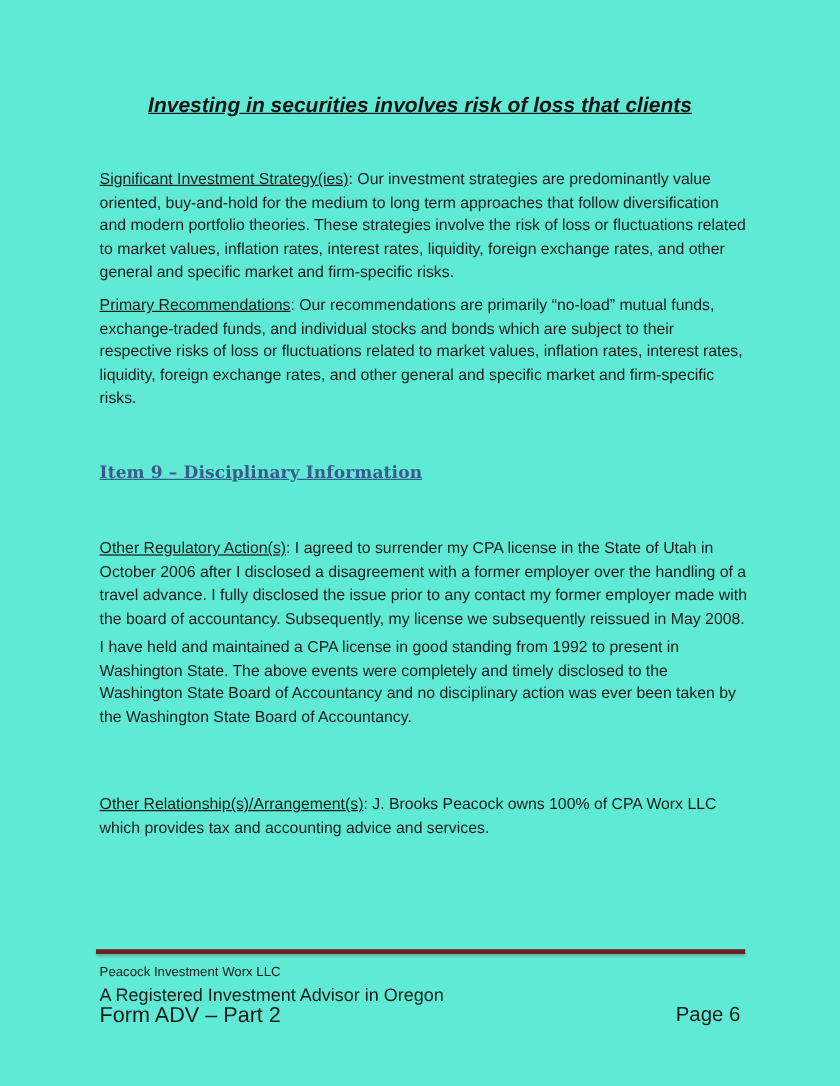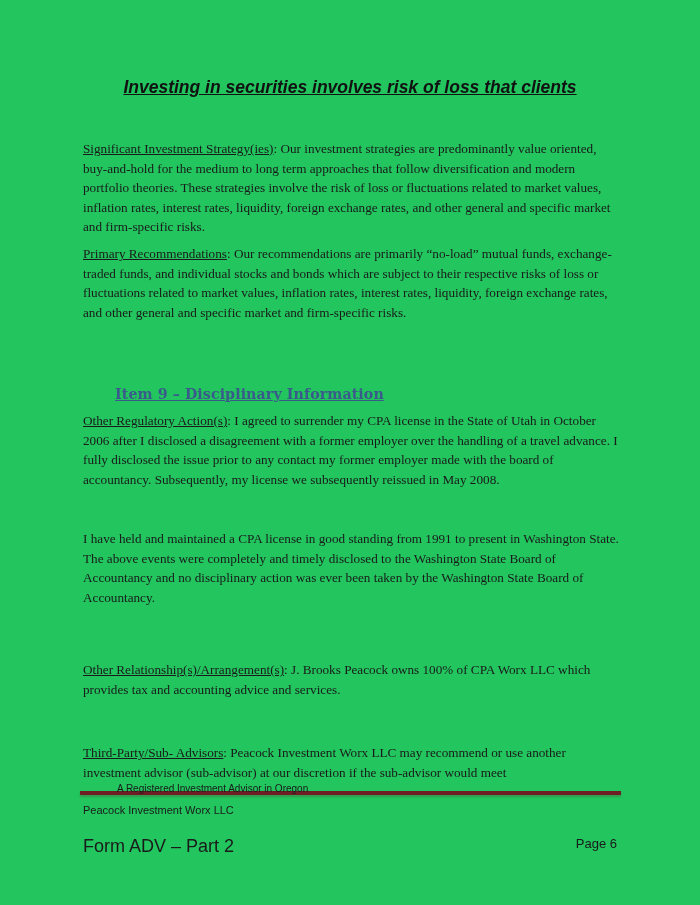--- a/index.html
+++ b/index.html
@@ -1,31 +1,31 @@
 <!DOCTYPE html>
 <html><head>
 <meta charset="utf-8">
 <style>
   html, body { margin:0; padding:0; background:#ffffff; }
   body { width:700px; height:905px; position:relative; overflow:hidden; }
-  .page { position:absolute; left:0; top:0; width:700px; height:905px; background:#22c55e; }
+  .page { position:absolute; left:0; top:0; width:700px; height:905px; background:#5eead4; }
   .title {
     position:absolute; left:0; width:700px; text-align:center;
     font-family:"Liberation Sans", sans-serif; font-weight:bold; font-style:italic;
     font-size:17.5px; color:#111; text-decoration:underline; line-height:22px;
   }
   .para {
     position:absolute; left:83px; width:540px;
-    font-family:Liberation Serif, serif; font-size:13.2px; line-height:19.6px; color:#1a1a1a;
+    font-family:Liberation Sans, sans-serif; font-size:13.2px; line-height:19.6px; color:#1a1a1a;
   }
   .para .lead { text-decoration:underline; }
   .heading {
     position:absolute; left:83px;
     font-family:"DejaVu Serif", serif; font-weight:bold; font-size:14.2px; color:#3a5a8c;
-    text-decoration:underline; letter-spacing:0.1px;margin-left:32px;
+    text-decoration:underline; letter-spacing:0.1px;
   }
   .footer-rule {
     position:absolute; left:80px; top:791px; width:541px; height:4px;
     background:#6e1f26; box-shadow:0 2px 2px rgba(110,31,38,0.25);
   }
   .footer {
     position:absolute; left:83px; font-family:"Liberation Sans", sans-serif; color:#1a1a1a;
   }
 </style>
 </head>
@@ -38,37 +38,34 @@
   <div class="para" style="top:139px;">
     <span class="lead">Significant Investment Strategy(ies)</span><span>: Our investment strategies are predominantly value oriented, buy-and-hold for the medium to long term approaches that follow diversification and modern portfolio theories.  These strategies involve the risk of loss or fluctuations related to market values, inflation rates, interest rates, liquidity, foreign exchange rates, and other general and specific market and firm-specific risks.</span>
   </div>
 
   <div class="para" style="top:244px;">
     <span class="lead">Primary Recommendations</span><span>: Our recommendations are primarily “no-load” mutual funds, exchange-traded funds, and individual stocks and bonds which are subject to their respective risks of loss or fluctuations related to market values, inflation rates, interest rates, liquidity, foreign exchange rates, and other general and specific market and firm-specific risks.</span>
   </div>
 
   <div class="heading" style="top:386px;">Item 9 – Disciplinary Information</div>
 
-  <div class="para" style="top:411px;">
+  <div class="para" style="top:447px;">
     <span class="lead">Other Regulatory Action(s)</span><span>: I agreed to surrender my CPA license in the State of Utah in October 2006 after I disclosed a disagreement with a former employer over the handling of a travel advance.  I fully disclosed the issue prior to any contact my former employer made with the board of accountancy.  Subsequently, my license we subsequently reissued in May 2008.</span>
   </div>
 
   <div class="para" style="top:529px;">
-    <span>I have held and maintained a CPA license in good standing from 1991 to present in Washington State.  The above events were completely and timely disclosed to the Washington State Board of Accountancy and no disciplinary action was ever been taken by the Washington State Board of Accountancy.</span>
+    <span>I have held and maintained a CPA license in good standing from 1992 to present in Washington State.  The above events were completely and timely disclosed to the Washington State Board of Accountancy and no disciplinary action was ever been taken by the Washington State Board of Accountancy.</span>
   </div>
 
 
   <div class="para" style="top:660px;">
     <span class="lead">Other Relationship(s)/Arrangement(s)</span><span>: J. Brooks Peacock owns 100% of CPA Worx LLC which provides tax and accounting advice and services.</span>
   </div>
 
-  <div class="para" style="top:743px;">
-    <span class="lead">Third-Party/Sub- Advisors</span><span>: Peacock Investment Worx LLC may recommend or use another investment advisor (sub-advisor) at our discretion if the sub-advisor would meet</span>
-  </div>
 
   <div class="footer-rule"></div>
 
   <div class="footer" style="top:804px; font-size:11px;">Peacock Investment Worx LLC</div>
-  <div class="footer" style="top:783px; font-size:10px;margin-left:34px;">A Registered Investment Advisor in Oregon</div>
+  <div class="footer" style="top:821px; font-size:15px;">A Registered Investment Advisor in Oregon</div>
   <div class="footer" style="top:836px; font-size:18px;">Form ADV – Part 2</div>
-  <div class="footer" style="top:836px; left:auto; right:83px; font-size:13px;">Page 6</div>
+  <div class="footer" style="top:836px; left:auto; right:83px; font-size:17px;">Page 6</div>
 
 </div>
 
 </body></html>

